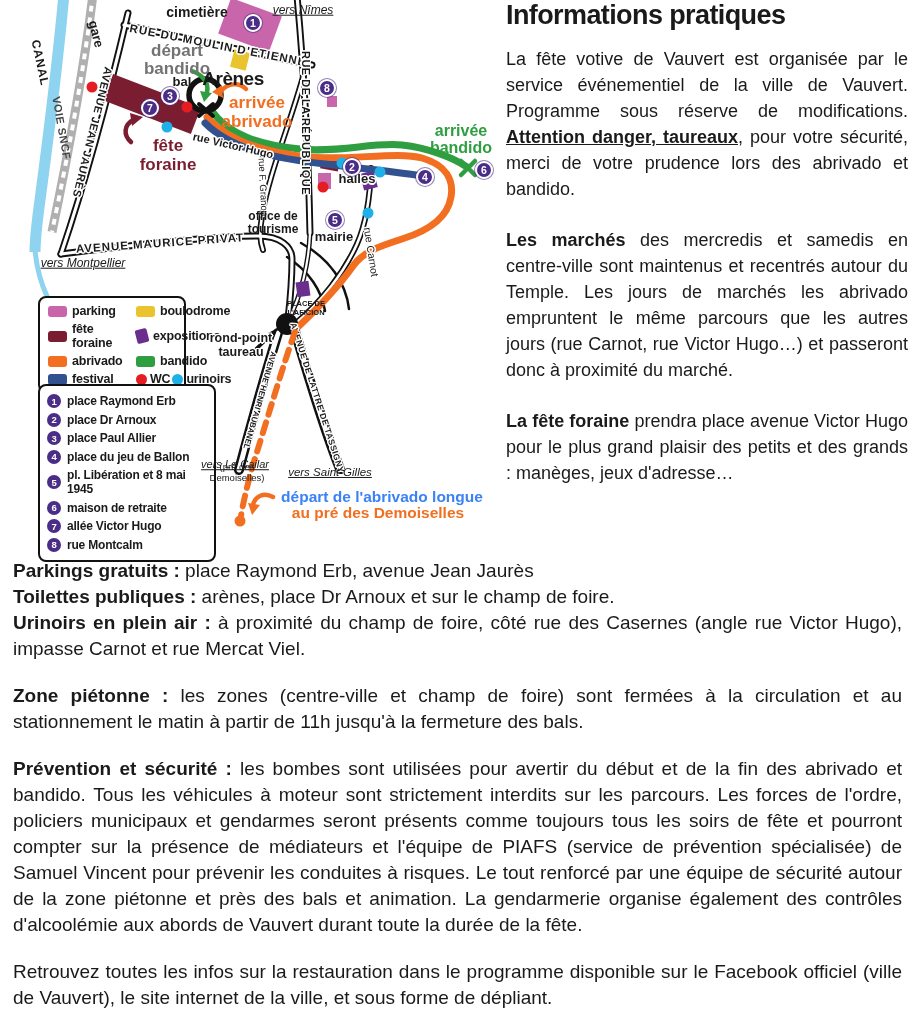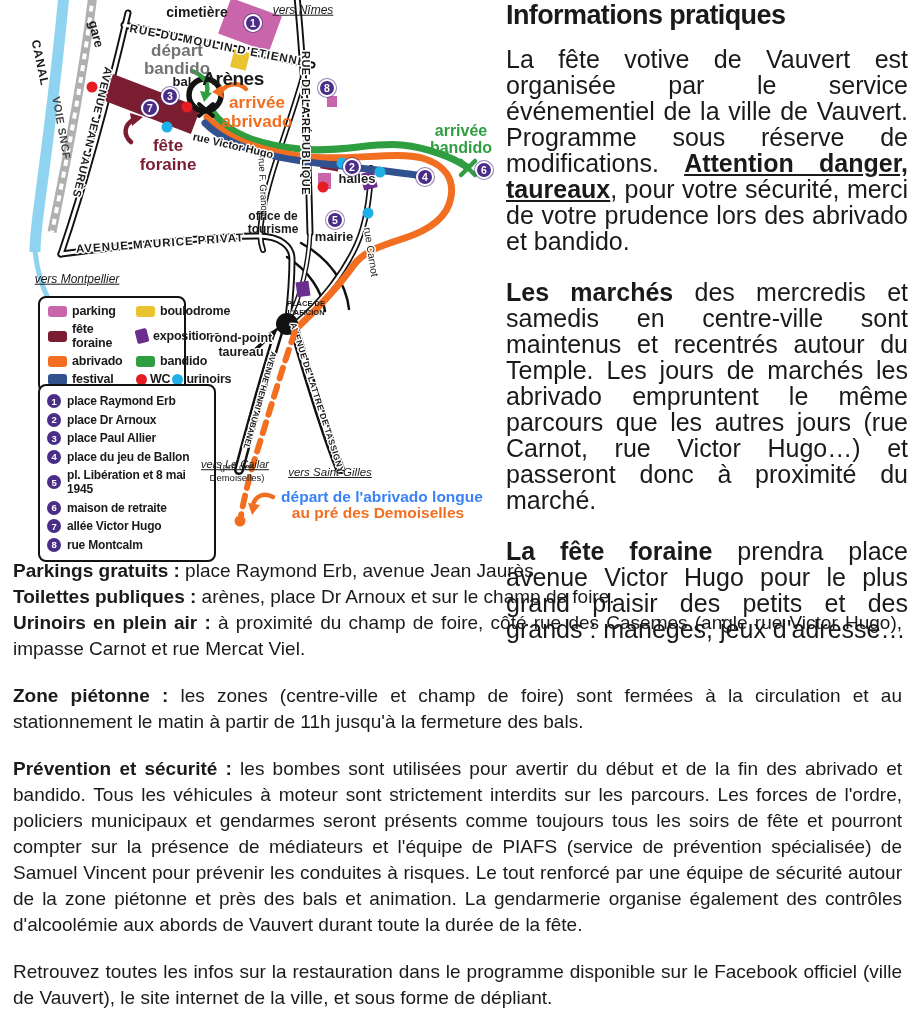--- a/index.html
+++ b/index.html
@@ -33,21 +33,21 @@
   .dotsw{width:11px;height:11px;border-radius:50%;flex:none;}
   .dots{gap:2px;}
   .dots .mini{display:flex;align-items:center;gap:3px;}
   #legend2{left:38px;top:384px;width:178px;padding:8px 7px;}
   .plist{display:flex;flex-direction:column;gap:4.5px;font-size:12px;font-weight:600;letter-spacing:-0.2px;}
   .prow{display:flex;align-items:center;gap:6px;}
   .pnum{width:14px;height:14px;border-radius:50%;background:#4a2d86;color:#fff;font-size:9.5px;font-weight:bold;display:flex;align-items:center;justify-content:center;flex:none;}
   
   .info-col{position:absolute;left:506px;top:0;width:402px;}
   .info-title{font-size:27px;font-weight:bold;letter-spacing:-0.6px;margin:0 0 9px 0;}
-  .info-col .para{font-size:25px;line-height:26px;text-align:justify;margin:15px 0 25px 0;}
+  .info-col .para{font-size:18px;line-height:26px;text-align:justify;margin:15px 0 25px 0;}
   
   .bottom{position:absolute;left:13px;top:558px;width:889px;font-size:19px;line-height:26px;text-align:justify;}
   .group{margin-bottom:21px;}
   .group:last-child{margin-bottom:0;}
 </style>
 </head>
 <body>
 
 <div class="page">
 
@@ -147,21 +147,21 @@
     <div class="lbl halo" style="left:263px;top:187px;transform:translate(-50%,-50%) rotate(87deg);font-size:9.5px;">rue F. Granon</div>
     <div class="lbl halo" style="left:371px;top:252px;transform:translate(-50%,-50%) rotate(81deg);font-size:10.5px;">rue Carnot</div>
     <div class="lbl halo" style="left:317px;top:398px;transform:translate(-50%,-50%) rotate(72deg);font-size:8.5px;font-weight:bold;letter-spacing:0.5px;">AVENUE DE LATTRE DE TASSIGNY</div>
     <div class="lbl halo" style="left:259px;top:400px;transform:translate(-50%,-50%) rotate(106deg);font-size:8px;font-weight:bold;z-index:5;">AVENUE HENRI AUBANEL</div>
     <div class="lbl" style="left:40px;top:63px;transform:translate(-50%,-50%) rotate(78deg);font-size:12px;font-weight:bold;letter-spacing:1px;">CANAL</div>
     <div class="lbl" style="left:61px;top:128px;transform:translate(-50%,-50%) rotate(80deg);font-size:11px;font-weight:bold;color:#444;letter-spacing:0.5px;">VOIE SNCF</div>
     <div class="lbl" style="left:96px;top:34px;transform:translate(-50%,-50%) rotate(76deg);font-size:13px;font-weight:bold;">gare</div>
 
     <div class="lbl" style="left:197px;top:12px;font-size:14px;font-weight:bold;">cimetière</div>
     <div class="lbl u" style="left:303px;top:10px;font-size:12px;font-style:italic;">vers Nîmes</div>
-    <div class="lbl u z25" style="left:66px;top:263px;font-size:12px;font-style:italic;margin-top:16px;">vers Montpellier</div>
+    <div class="lbl u z25" style="left:72px;top:263px;font-size:12px;font-style:italic;">vers Montpellier</div>
     <div class="lbl" style="left:233px;top:79px;font-size:19px;font-weight:bold;letter-spacing:-0.5px;">Arènes</div>
     <div class="lbl" style="left:182px;top:82px;font-size:13px;font-weight:bold;">bal</div>
     <div class="lbl halo z25" style="left:346px;top:179px;font-size:13px;font-weight:bold;">halles</div>
     <div class="lbl" style="left:334px;top:237px;font-size:13px;font-weight:bold;">mairie</div>
     <div class="lbl wrap" style="left:273px;top:223px;width:68px;font-size:12px;font-weight:bold;line-height:13px;">office de tourisme</div>
     <div class="lbl wrap" style="left:306px;top:308px;width:48px;font-size:7.5px;font-weight:bold;line-height:8.5px;">PLACE DE L'AFICION</div>
     <div class="lbl wrap halo z25" style="left:230px;top:345px;width:80px;font-size:12.5px;font-weight:bold;line-height:14px;">rond-point taureau</div>
     <div class="lbl u z25" style="left:224px;top:449px;font-size:11px;font-style:italic;margin-top:16px;">vers Le Cailar</div>
     <div class="lbl wrap z25" style="left:226px;top:472px;width:72px;font-size:9.5px;line-height:10.5px;">(pré des Demoiselles)</div>
     <div class="lbl u z25" style="left:319px;top:472px;font-size:11.5px;font-style:italic;">vers Saint-Gilles</div>

